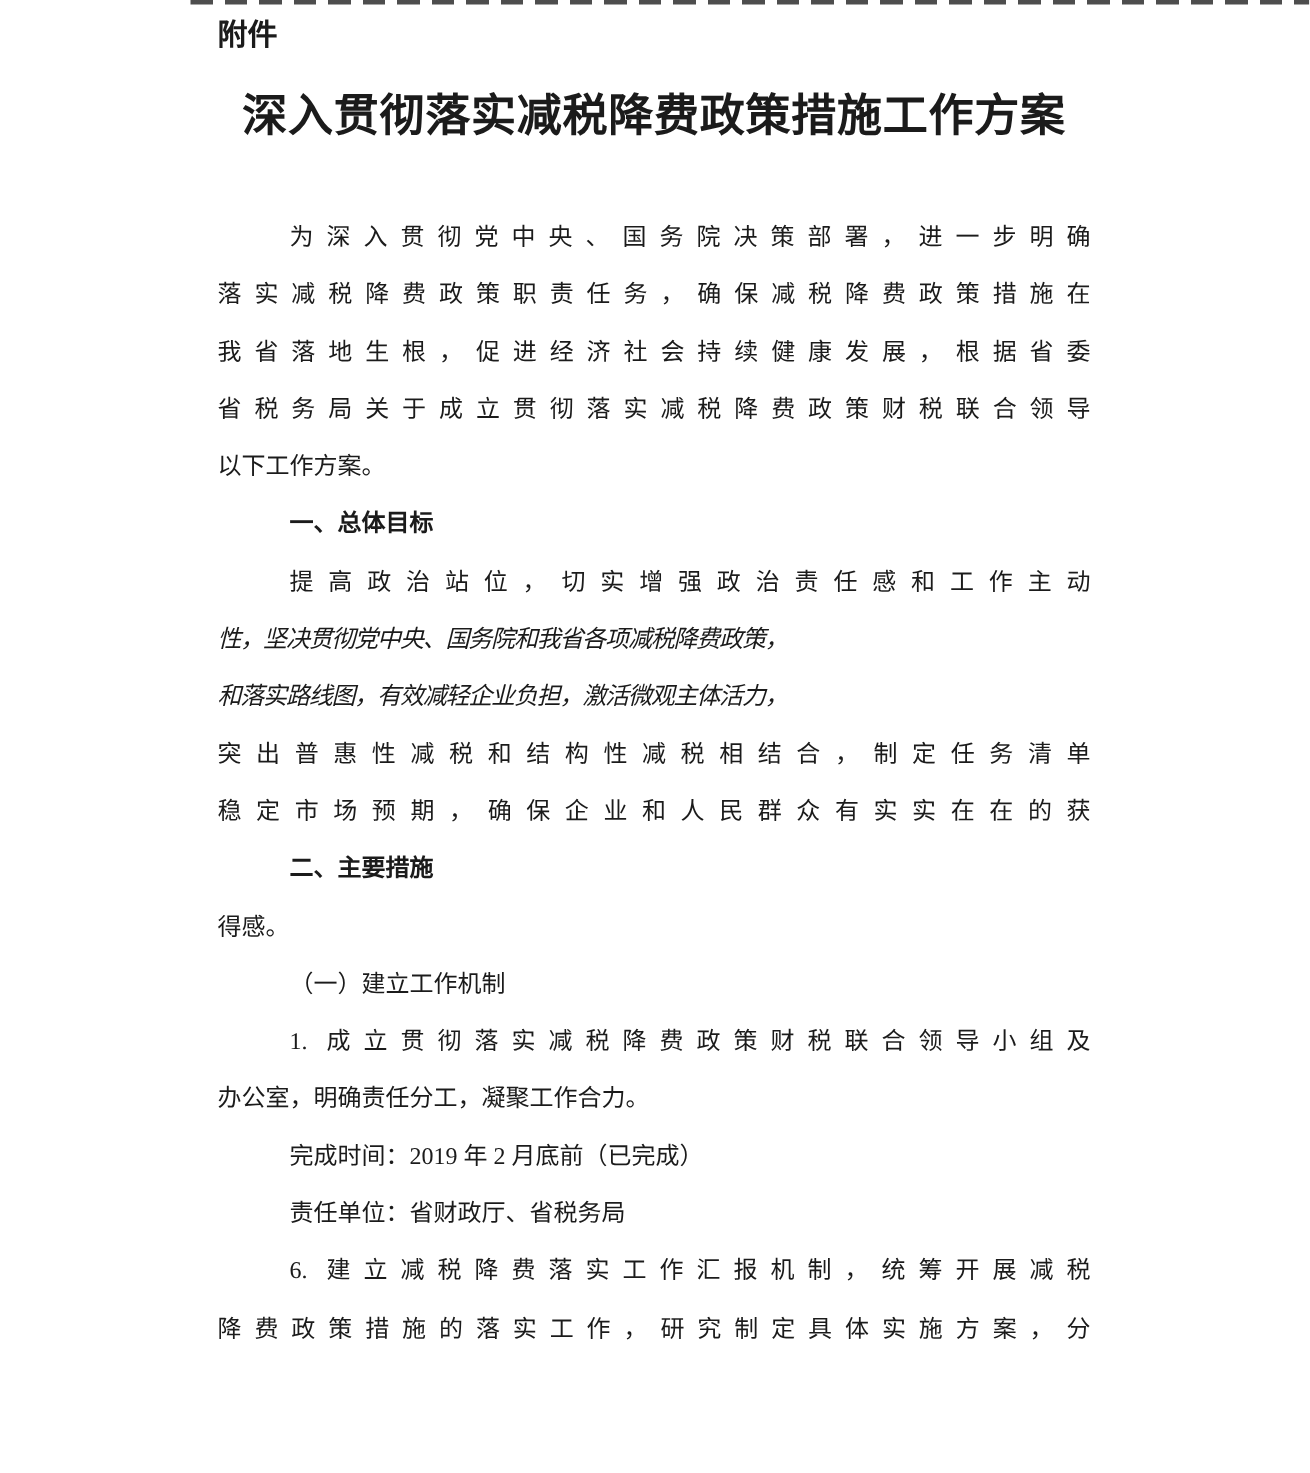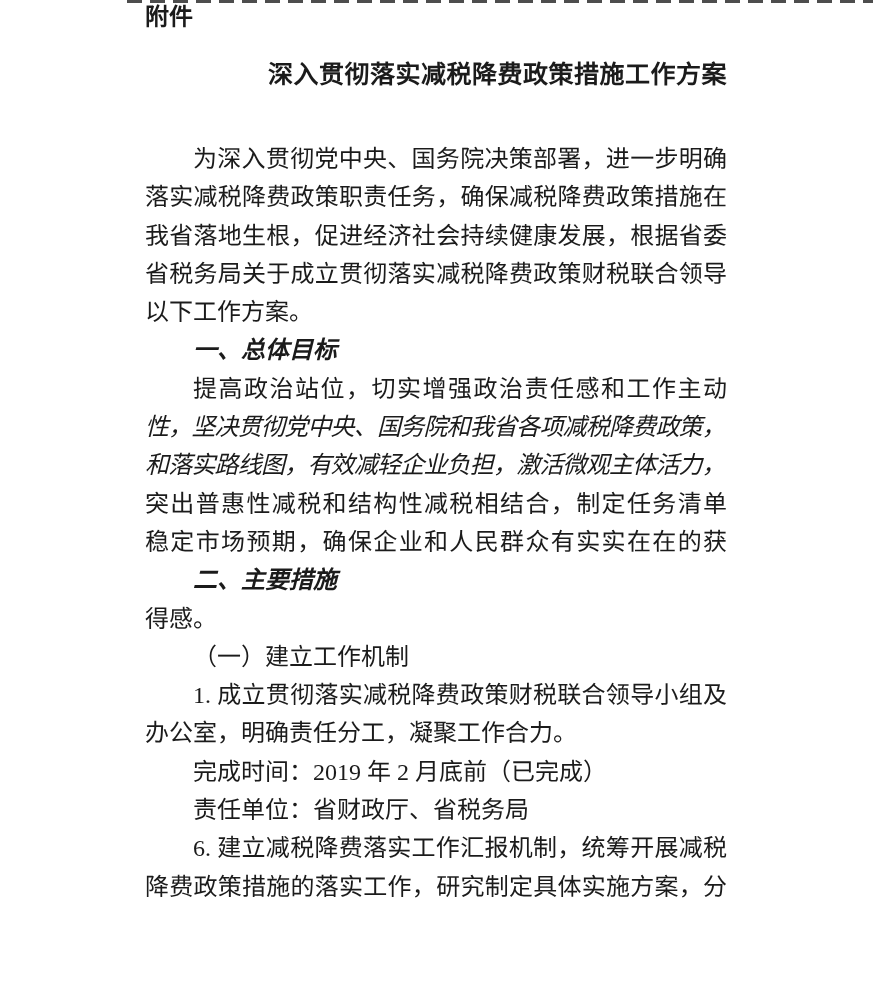--- a/index.html
+++ b/index.html
@@ -21,58 +21,57 @@
     left: 127px;
     top: 0;
     width: 746px;
     height: 3px;
     background: repeating-linear-gradient(90deg, #2e2e2e 0 15px, transparent 15px 23px);
     opacity: 0.85;
   }
   .attachment {
     position: absolute;
     left: 145px;
-    top: 2px;
+    top: 12px;
     font-family: "Liberation Sans", "DejaVu Sans", sans-serif;
     font-weight: bold;
-    font-size: 24px;
+    font-size: 20px;
     line-height: 1.25;
   }
   .title {
     position: absolute;
     left: 145px;
     top: 58px;
     width: 582px;
-    text-align: right;
+    text-align: center;
     font-family: "Liberation Sans", "DejaVu Sans", sans-serif;
     font-weight: bold;
-    font-size: 25px;
+    font-size: 30px;
     line-height: 1.35;
     letter-spacing: 0.5px;
   }
   .textcol {
     position: absolute;
     left: 145px;
     top: 140px;
     width: 582px;
     font-family: "Liberation Serif", "DejaVu Serif", serif;
-    font-size: 24px;
+    font-size: 16px;
   }
   .line {
     height: 38.3px;
     line-height: 38.3px;
     text-align: left;
   }
   .indent  { padding-left: 48px; }
   .jfull   { text-align: justify; text-align-last: justify; }
   .tight   { letter-spacing: -0.8px; font-style: italic; }
   .heading {
     font-family: "Liberation Sans", "DejaVu Sans", sans-serif;
     font-weight: bold;
-    font-style: italic;
   }
   .subheading {
     font-family: "Liberation Serif", "DejaVu Serif", serif;
     font-weight: normal;
   }
 </style>
 </head>
 <body>
 
 <div class="page">

